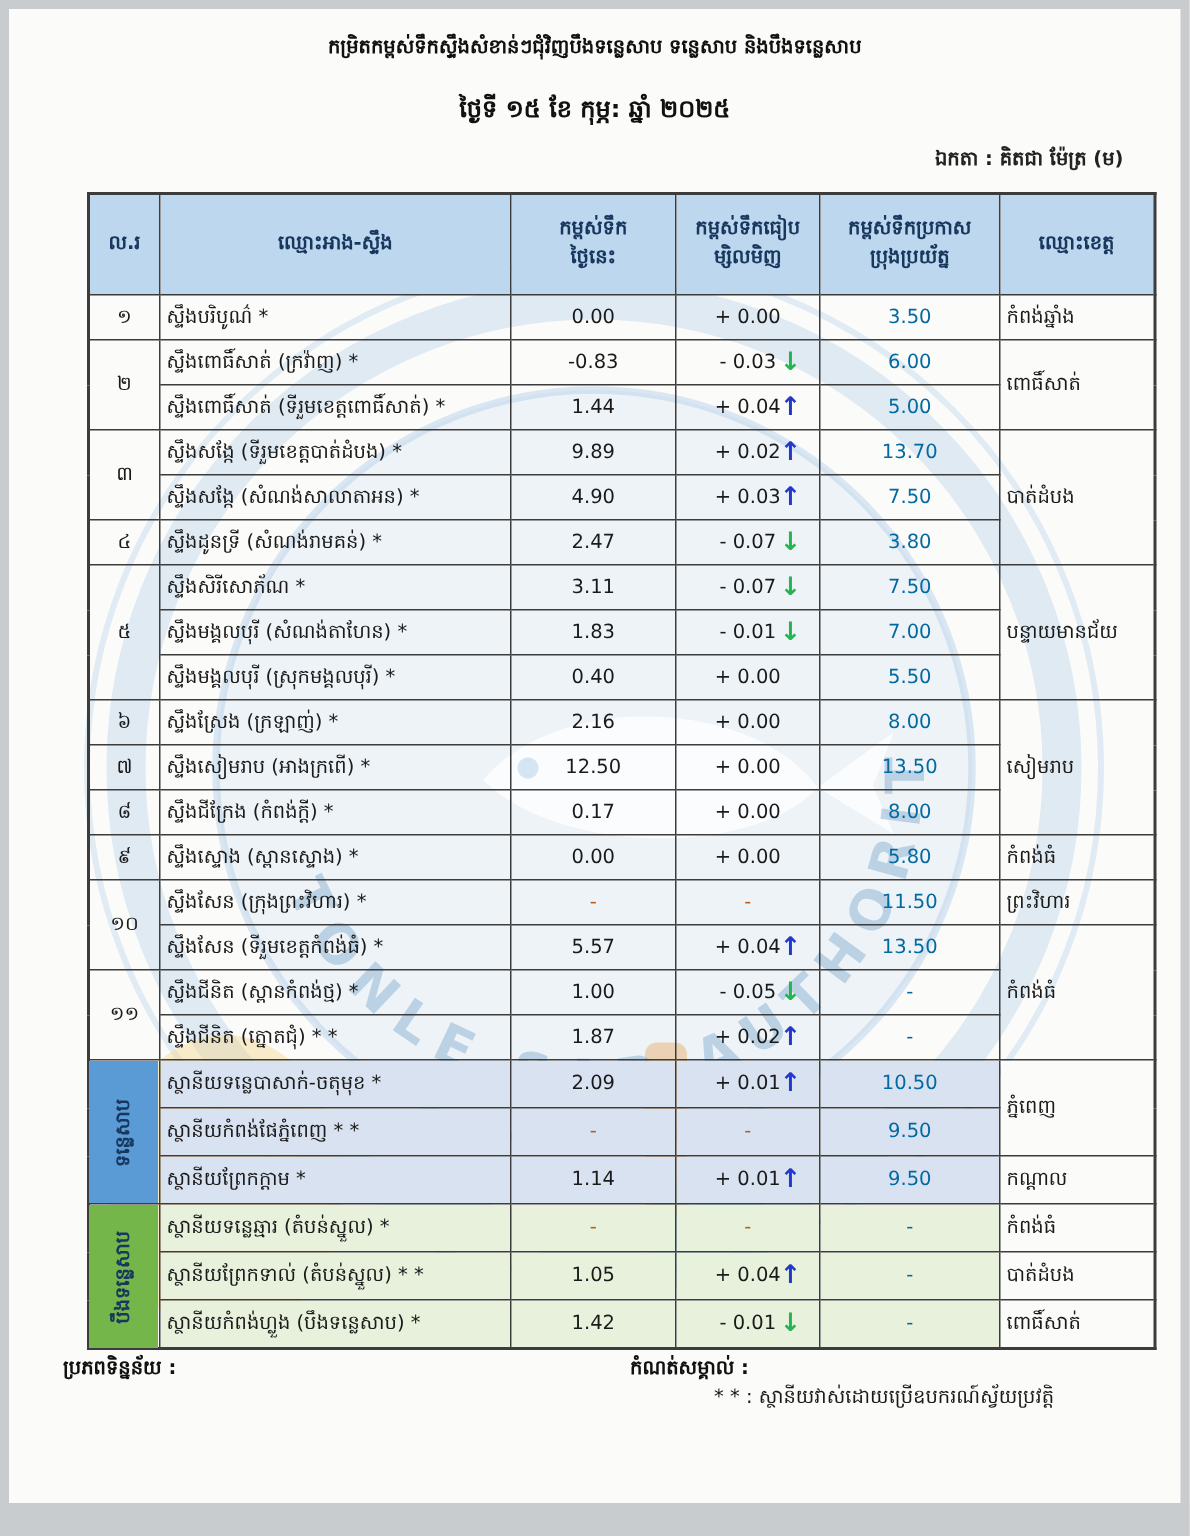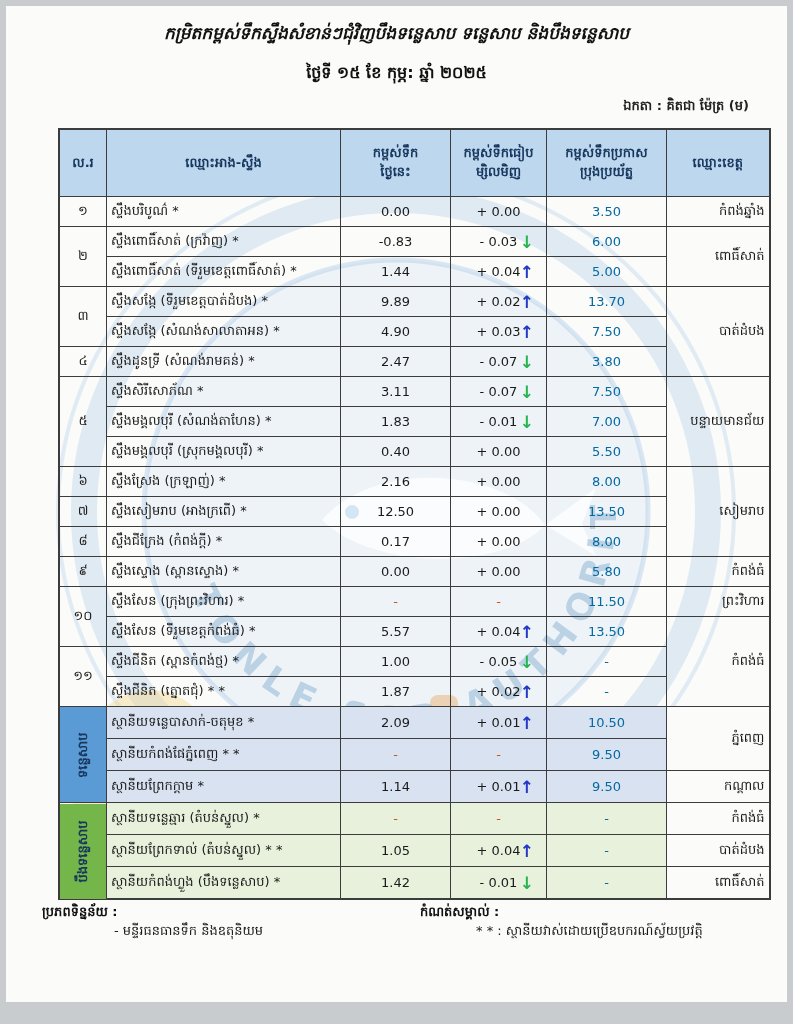--- a/index.html
+++ b/index.html
@@ -3,37 +3,37 @@
 <meta charset="utf-8">
 <style>
   html,body{margin:0;padding:0;}
   body{background:#b9bdc0;font-family:"DejaVu Sans","Liberation Sans",sans-serif;}
   .photo{position:relative;width:793px;height:1024px;background:#fbfbfa;overflow:hidden;
          box-shadow: inset 0 -22px 0 #c9cccf, inset 0 0 0 6px #c9cccf;}
   
   .wm{position:absolute;left:0;top:0;z-index:0;pointer-events:none;}
   
   .title{position:absolute;top:22px;left:0;width:100%;text-align:center;
-         font-size:17px;font-weight:bold;color:#111;z-index:2;font-style:italic;}
+         font-size:13px;font-weight:bold;color:#111;z-index:2;}
   .date{position:absolute;top:62px;left:0;width:100%;text-align:center;
         font-size:16px;font-weight:bold;color:#111;z-index:2;}
   .unit{position:absolute;top:97px;right:44px;font-size:13px;font-weight:bold;color:#222;z-index:2;}
   
   .tbl{position:absolute;top:128px;left:58px;z-index:1;border-collapse:collapse;table-layout:fixed;}
   .tbl td,.tbl th{border:1px solid #3c3c3c;padding:0 4px;overflow:hidden;}
   .tbl{border:2px solid #3c3c3c;}
   th{background:#bdd7ee;color:#17375e;font-size:13px;font-weight:bold;
      white-space:pre-line;line-height:1.45;height:66px;}
   .r{height:30px;font-size:13px;color:#1a1a1a;background:transparent;}
   .no{text-align:center;font-size:13px;}
   .nm{text-align:left;padding-left:6px;white-space:nowrap;}
   .num{text-align:center;position:relative;font-size:13px;}
   .alert{color:#0369a1;text-align:center;font-size:13px;}
   .dash{color:#c45911;}
-  .prov{text-align:right;font-size:13px;}
+  .prov{text-align:left;font-size:13px;}
   .arrow{position:absolute;right:12px;top:50%;transform:translateY(-50%);
          font-weight:bold;font-size:17px;line-height:1;}
   .up{color:#2438c8;}
   .down{color:#27b34f;}
   .sec-blue td{background:#d9e2f1;height:31px;}
   .sec-green td{background:#e7f1dc;height:31px;}
   .vlab{writing-mode:vertical-rl;transform:rotate(180deg);text-align:center;
         font-weight:bold;color:#17375e;font-size:13px;padding:2px;}
   .vblue{background:#5b9bd5 !important;}
   .vgreen{background:#74b649 !important;}
@@ -267,20 +267,19 @@
       <td class="num">1.42</td>
       <td class="num"><span>- 0.01</span><span class="arrow down">↓</span></td>
       <td class="alert">-</td>
       <td class="prov">ពោធិ៍សាត់</td>
     </tr>
   </tbody>
     </table>
 
   <div class="foot src">
     <span class="flabel flabel-inline">ប្រភពទិន្នន័យ :</span>
-    <div class="item">- មន្ទីរធនធានទឹក និងឧតុនិយម</div>
   </div>
   <div class="foot notes">
     <span class="flabel flabel-inline">កំណត់សម្គាល់ :</span>
     <div class="item">* * : ស្ថានីយវាស់ដោយប្រើឧបករណ៍ស្វ័យប្រវត្តិ</div>
   </div>
 
 </div>
 
 </body></html>

